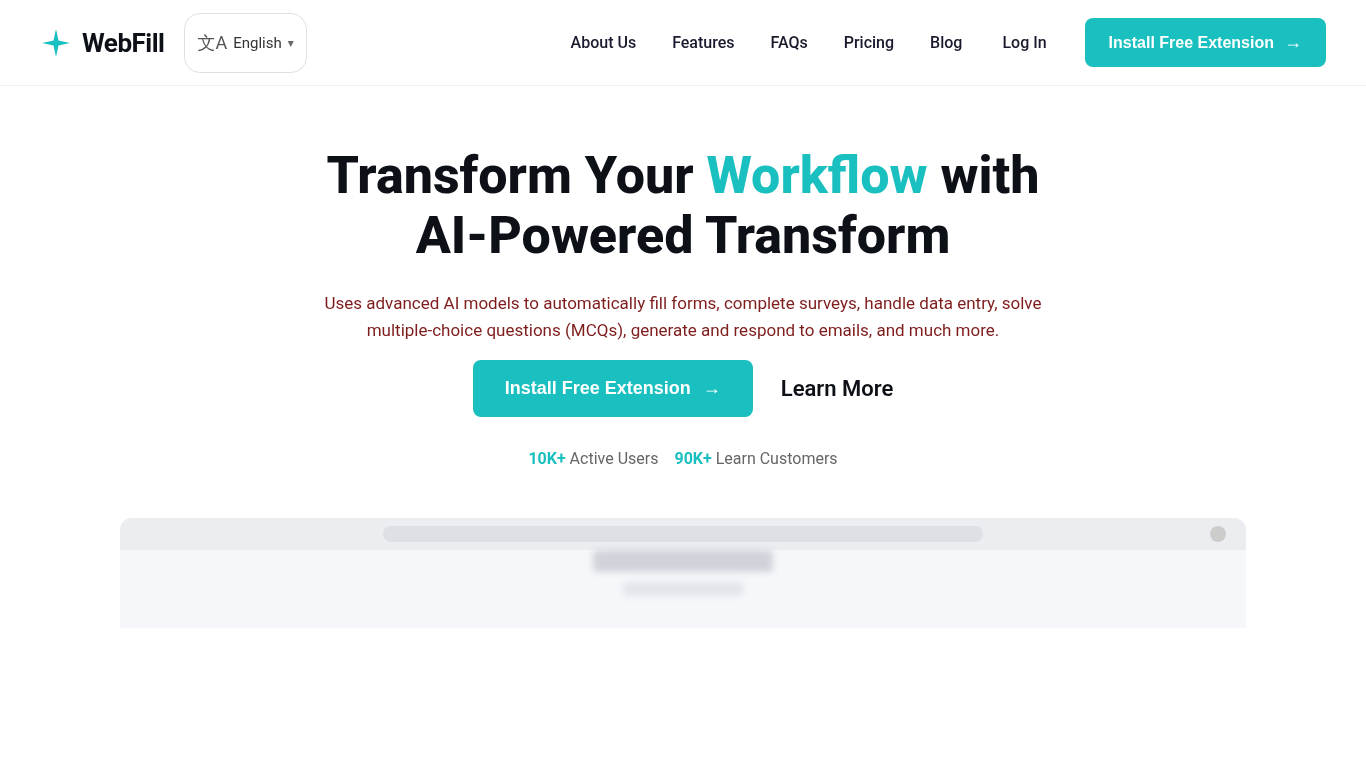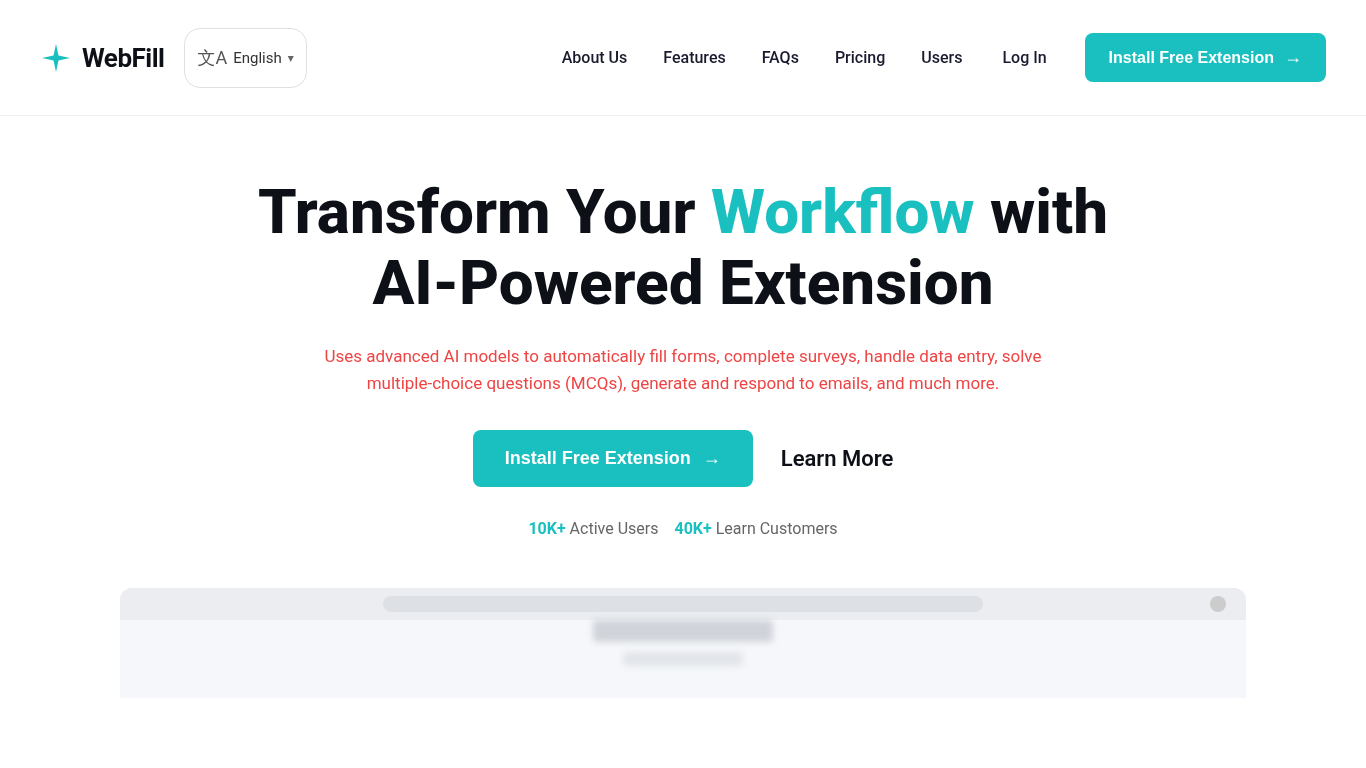--- a/index.html
+++ b/index.html
@@ -14,21 +14,21 @@
       width: 1366px;
       height: 768px;
       overflow: hidden;
     }
 
     
     nav {
       display: flex;
       align-items: center;
       padding: 0 40px;
-      height: 116px;
+      height: 86px;
       border-bottom: 1px solid #f0f0f0;
       background: #fff;
     }
 
     .logo-area {
       display: flex;
       align-items: center;
       gap: 10px;
       margin-right: 20px;
     }
@@ -119,38 +119,38 @@
     
     .hero {
       display: flex;
       flex-direction: column;
       align-items: center;
       text-align: center;
       padding: 60px 40px 30px;
     }
 
     .hero-title {
-      font-size: 62px;
+      font-size: 52px;
       font-weight: 800;
       color: #0d1117;
       line-height: 1.15;
       max-width: 900px;
       margin-bottom: 24px;
     }
 
     .hero-title .highlight {
       color: #1abfbf;
     }
 
     .hero-subtitle {
       font-size: 17px;
-      color: #ef4444;
+      color: #7f1d1d;
       max-width: 720px;
       line-height: 1.6;
-      margin-bottom: 33px;
+      margin-bottom: 16px;
     }
 
     .hero-buttons {
       display: flex;
       align-items: center;
       gap: 28px;
       margin-bottom: 32px;
     }
 
     .install-btn-hero {
@@ -275,54 +275,54 @@
     <span class="lang-icon">文A</span>
     <span>English</span>
     <span class="chevron-down">▾</span>
   </div>
 
   <ul class="nav-links">
     <li><a href="#">About Us</a></li>
     <li><a href="#">Features</a></li>
     <li><a href="#">FAQs</a></li>
     <li><a href="#">Pricing</a></li>
-    <li><a href="#">Users</a></li>
+    <li><a href="#">Blog</a></li>
   </ul>
 
   <div class="nav-right">
     <a href="#" class="login-link">Log In</a>
     <button class="install-btn-nav">
       <span>Install Free Extension</span>
       <span class="arrow-icon">→</span>
     </button>
   </div>
 </nav>
 
 <section class="hero">
   <h1 class="hero-title">
     <span>Transform Your </span><span class="highlight">Workflow</span><span> with</span><br>
-    <span>AI-Powered Extension</span>
+    <span>AI-Powered Transform</span>
   </h1>
 
   <p class="hero-subtitle">Uses advanced AI models to automatically fill forms, complete surveys, handle data entry, solve multiple-choice questions (MCQs), generate and respond to emails, and much more.</p>
 
   <div class="hero-buttons">
     <button class="install-btn-hero">
       <span>Install Free Extension</span>
       <span class="arrow-icon">→</span>
     </button>
     <a href="#" class="learn-more-link">Learn More</a>
   </div>
 
   <div class="stats-row">
     <span>
       <span class="stat-highlight">10K+</span><span> Active Users</span>
     </span>
     <span>
-      <span class="stat-highlight">40K+</span><span> Learn Customers</span>
+      <span class="stat-highlight">90K+</span><span> Learn Customers</span>
     </span>
   </div>
 </section>
 
 <div class="preview-section">
   <div class="preview-top-bar">
     <div class="preview-url-bar"></div>
     <div class="preview-close-btn"></div>
   </div>
   <div class="preview-content">

